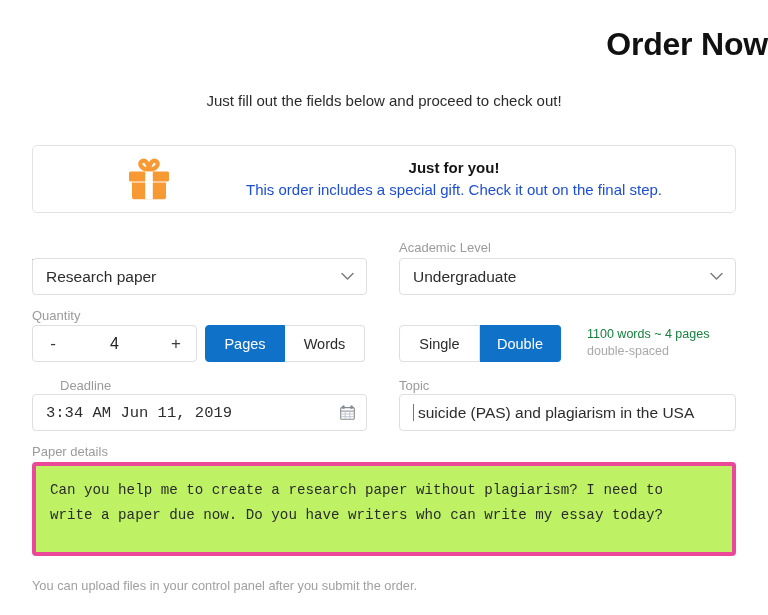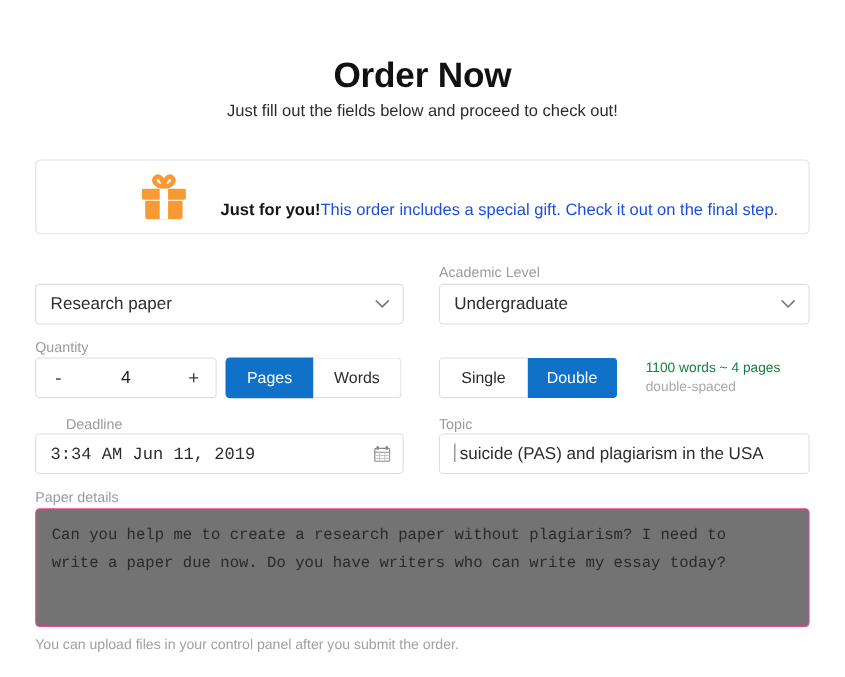--- a/index.html
+++ b/index.html
@@ -8,46 +8,45 @@
     width: 768px; height: 615px;
     background: #ffffff;
     font-family: "Liberation Sans", sans-serif;
     overflow: hidden;
   }
   .page { position: relative; width: 768px; height: 615px; background: #fff; }
 
   
   .title {
     position: absolute; left: 0; top: 26px; width: 768px;
-    text-align: center;
+    text-align: right;
     font-size: 32px; font-weight: bold; color: #111111;
     letter-spacing: -0.2px;
-    margin-top: 24px;
   }
   .subtitle {
     position: absolute; left: 0; top: 92px; width: 768px;
     text-align: center;
     font-size: 15px; color: #2b2b2b;
   }
 
   
   .gift-banner {
     position: absolute; left: 32px; top: 145px;
     width: 704px; height: 68px;
     border: 1px solid #e2e2e2; border-radius: 5px;
     background: #fff;
     display: flex; align-items: center;
   }
   .gift-icon {
     position: absolute; left: 92px; top: 12px;
     width: 48px; height: 46px;
   }
   .gift-text {
-    position: absolute; left: 150px; top: 12px; right: 10px; height: 100%;
-    display: flex; flex-direction: row; justify-content: center;
+    position: absolute; left: 150px; top: 0; right: 10px; height: 100%;
+    display: flex; flex-direction: column; justify-content: center;
     align-items: center; text-align: center;
   }
   .gift-title { font-size: 15px; font-weight: bold; color: #151515; line-height: 22px; }
   .gift-sub { font-size: 15px; color: #1d4ed8; line-height: 22px; }
 
   
   .field-label {
     position: absolute;
     font-size: 13px; color: #9b9b9b;
     white-space: nowrap;
@@ -114,22 +113,22 @@
   .words-note {
     position: absolute; left: 587px; top: 326px;
     line-height: 17px;
   }
   .words-note .line1 { font-size: 12.5px; color: #15803d; }
   .words-note .line2 { font-size: 12.5px; color: #a9a9a9; }
 
   
   .textarea-box {
     position: absolute; left: 32px; top: 462px;
-    width: 704px; height: 108px;
-    border: 1px solid #ec4899; border-radius: 4px; background: #737373;
+    width: 704px; height: 94px;
+    border: 4px solid #ec4899; border-radius: 4px; background: #bef264;
     padding: 12px 14px;
     overflow: hidden;
   }
   .textarea-box .ta-text {
     font-family: "Liberation Mono", "DejaVu Sans Mono", monospace;
     font-size: 14.2px; line-height: 25px; color: #2a2a2a;
     white-space: pre-wrap;
   }
   .upload-note {
     position: absolute; left: 32px; top: 578px;

